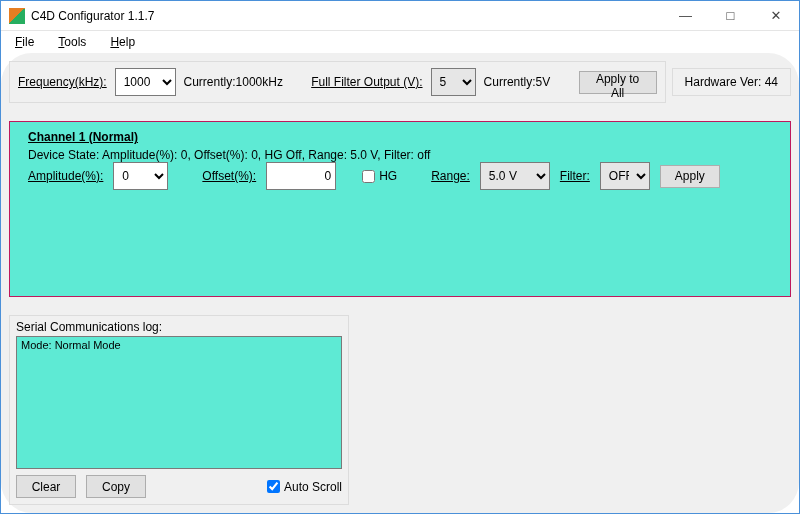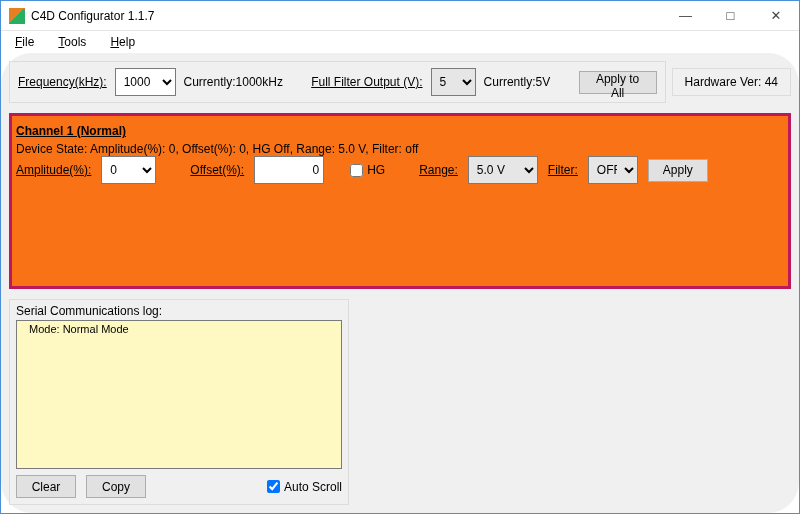--- a/index.html
+++ b/index.html
@@ -49,21 +49,21 @@
   }
   .menu-item { padding: 2px 8px; }
   .mn { text-decoration: underline; text-decoration-thickness: 1px; }
   
   .client {
     flex: 1;
     background: #f0f0f0;
     padding: 8px;
     display: flex;
     flex-direction: column;
-    gap: 10px;
+    gap: 18px;
     border-radius: 31px;
   }
   
   .toprow {
     display: flex;
     align-items: center;
     gap: 6px;
   }
   .group-light {
     border: 1px solid #dcdcdc;
@@ -96,23 +96,23 @@
     font: inherit;
     background: #e1e1e1;
     border: 1px solid #adadad;
     height: 23px;
     padding: 0 12px;
     min-width: 60px;
     cursor: default;
   }
   
   .channel-panel {
-    border: 3px solid #be185d;
-    background: #f97316;
-    padding: 8px 4px 10px;
+    border: 1px solid #be185d;
+    background: #5eead4;
+    padding: 8px 18px 10px;
     height: 176px;
   }
   .ch-title { font-weight: bold; text-decoration: underline; margin-bottom: 4px; }
   .ch-state { margin-bottom: 0; }
   .ch-row { display: flex; align-items: center; gap: 10px; flex-wrap: nowrap; }
   .amp-sel { width: 55px; }
   .off-inp { width: 70px; text-align: right; }
   .chk { display: flex; align-items: center; gap: 4px; }
   .chk input { width: 13px; height: 13px; margin:0; }
   
@@ -125,23 +125,23 @@
   .log-side {
     width: 340px;
     display: flex; flex-direction: column;
     border: 1px solid #dcdcdc;
     padding: 4px 6px 6px;
   }
   .log-label { margin-bottom: 2px; }
   .log-text {
     flex: 1;
     border: 1px solid #7a7a7a;
-    background: #fef9c3;
+    background: #5eead4;
     font-size: 11px;
-    padding: 2px 12px;
+    padding: 2px 4px;
     overflow: auto;
     white-space: pre;
   }
   .log-btns {
     display: flex; align-items: center; gap: 10px;
     margin-top: 6px;
   }
   .log-btns .spacer { flex: 1; }
   .plot-side {
     flex: 1;

